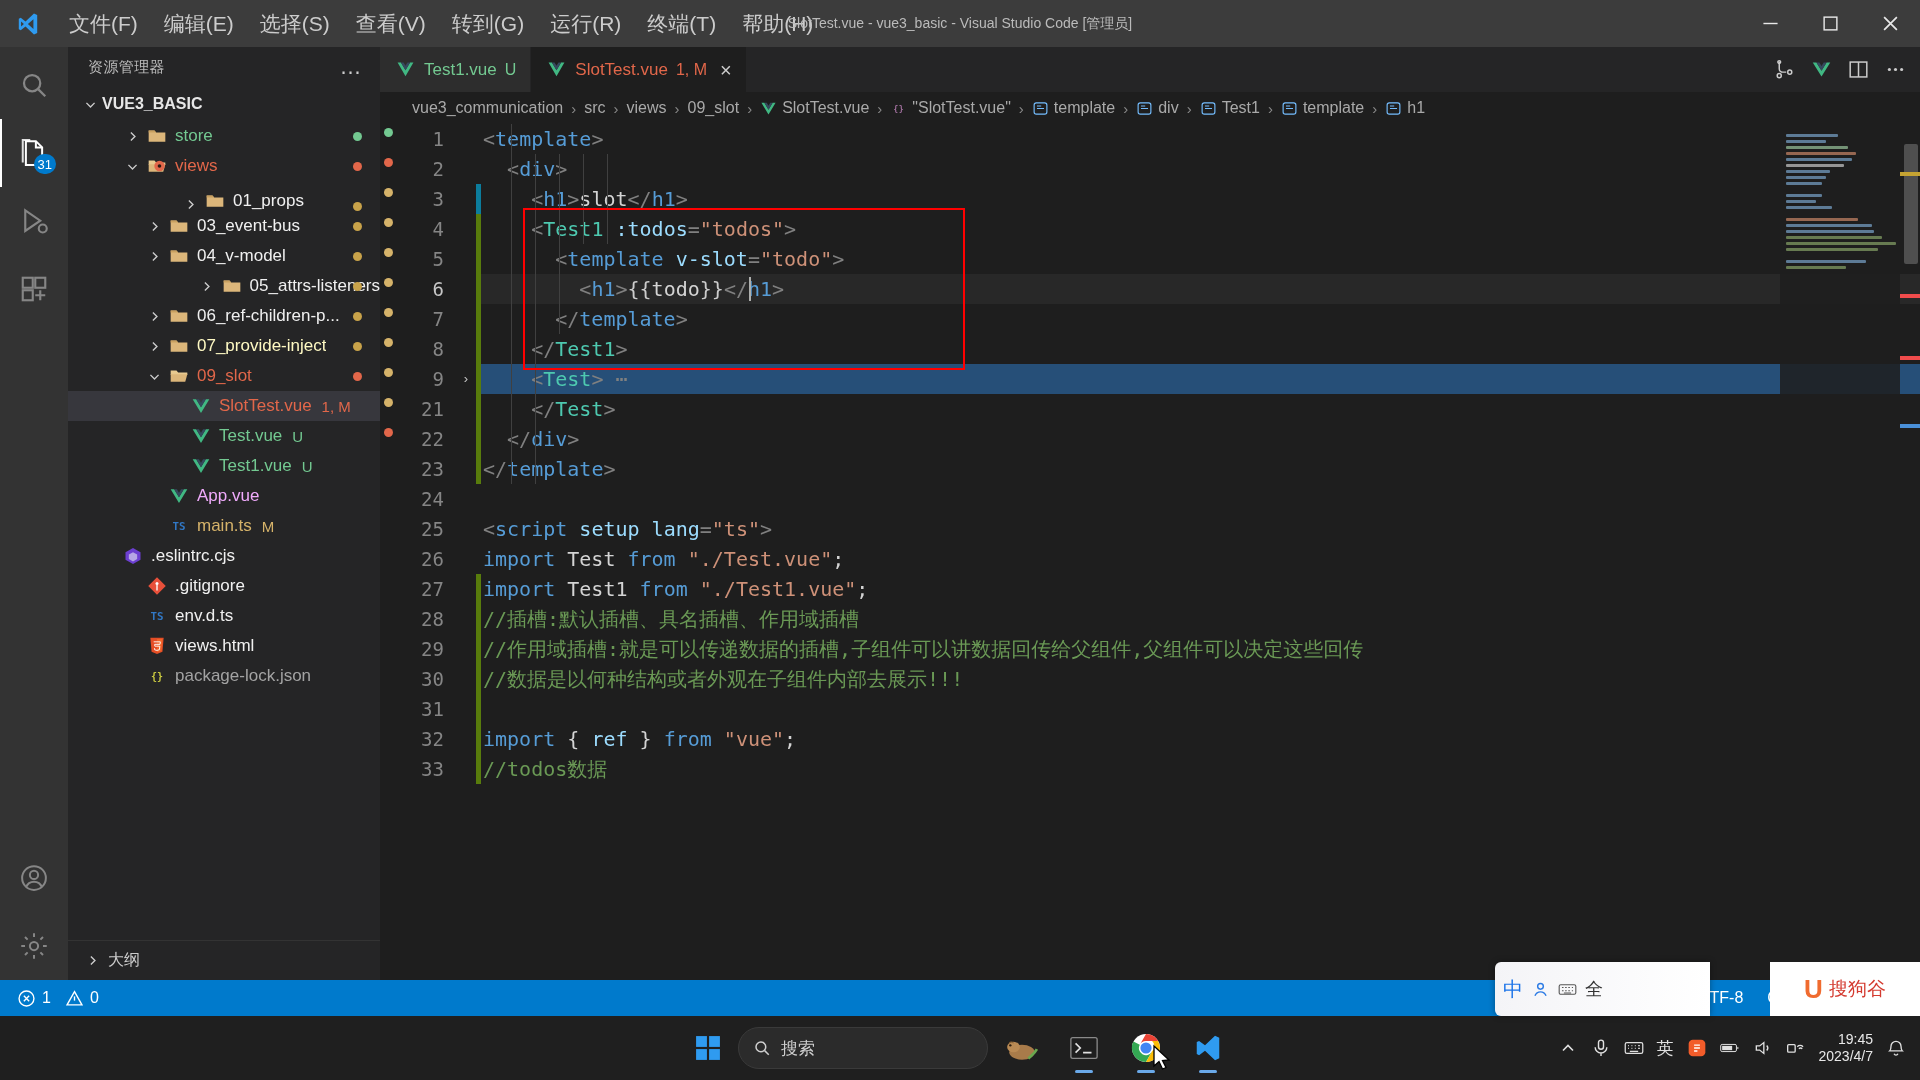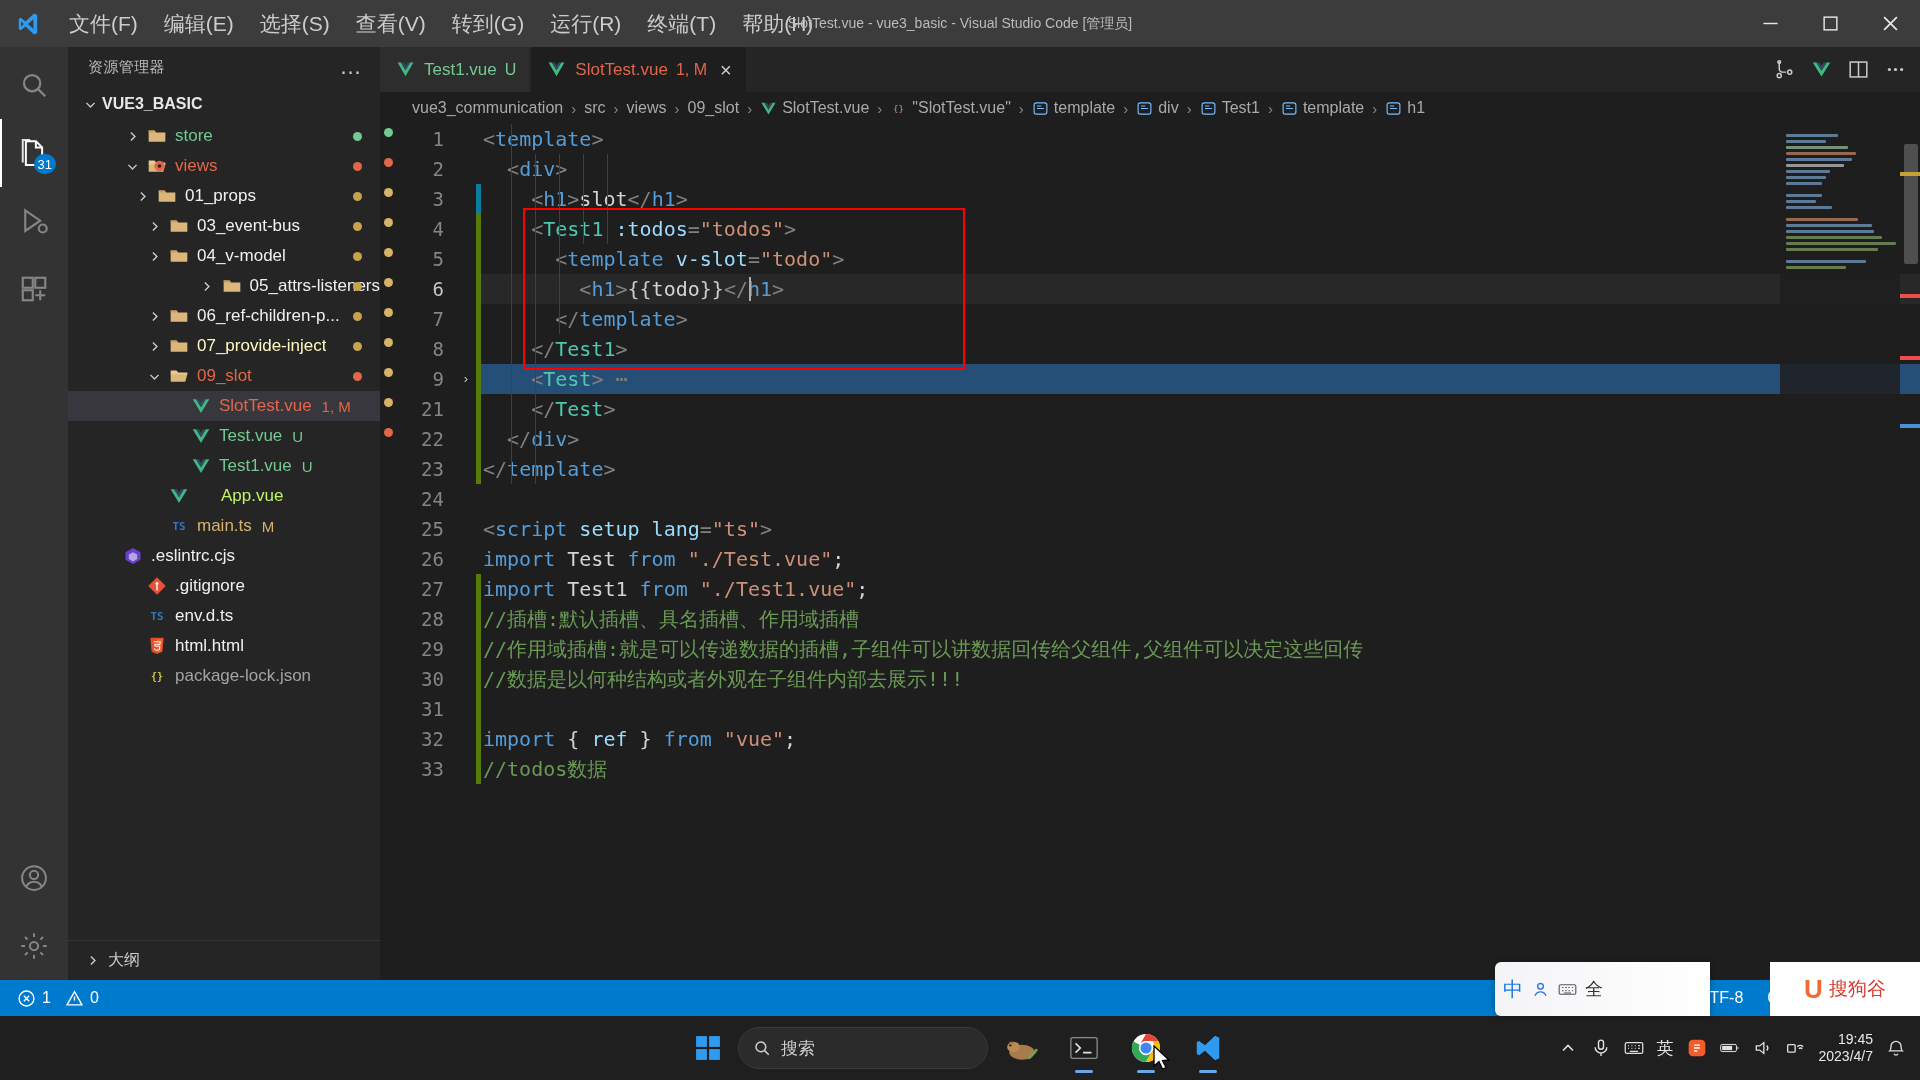--- a/index.html
+++ b/index.html
@@ -358,21 +358,21 @@
               <svg viewBox="0 0 24 24">
                 <path fill="#e8c98f" d="M2 5.5h7l2 2.2h11v3H2z"></path>
                 <path fill="#dcb67a" d="M2 10h20l-2.5 9H2z"></path>
                 <circle cx="15" cy="12" r="6.2" fill="#e2674a"></circle>
                 <circle cx="15" cy="12" r="2.2" fill="#2b1b12"></circle>
               </svg>
             </span>
             <span class="rname" style="color: rgb(226, 103, 74);">views</span>
             <span class="gdot" style="background: rgb(226, 103, 74);"></span>
           </div>
-          <div class="row" style="padding-left: 62px;">
+          <div class="row" style="padding-left: 110px; align-items: flex-end;">
             <span class="twisty">
               <svg viewBox="0 0 16 16" fill="none" stroke="currentColor" stroke-width="1.7">
                 <path d="M6 3l5 5-5 5"></path>
               </svg>
             </span>
             <span class="ficon">
               <svg viewBox="0 0 24 24">
                 <path fill="#dcb67a" d="M2 5.5h7l2 2.2h11V19H2z"></path>
                 <path fill="#c8a060" d="M2 5.5h7l2 2.2H2z"></path>
               </svg>
@@ -504,21 +504,21 @@
             <span class="rbadge" style="color: rgb(115, 201, 145);">U</span>
           </div>
           <div class="row" style="padding-left: 74px;">
             <span class="twisty"></span>
             <span class="ficon">
               <svg viewBox="0 0 24 24">
                 <path fill="#41b883" d="M2 4h4.2L12 13.6 17.8 4H22L12 20.5z"></path>
                 <path fill="#35495e" d="M6.2 4h3.3L12 8.1 14.5 4h3.3L12 13.6z"></path>
               </svg>
             </span>
-            <span class="rname" style="color: #bef264; margin-left: 24px;">App.vue</span>
+            <span class="rname" style="color: #f0abfc;">App.vue</span>
           </div>
           <div class="row" style="padding-left: 74px;">
             <span class="twisty"></span>
             <span class="ficon">
               <svg viewBox="0 0 24 24">
                 <text x="12" y="17" font-size="13" font-weight="bold" fill="#3178c6" text-anchor="middle" font-family="DejaVu Sans Mono, monospace">TS</text>
               </svg>
             </span>
             <span class="rname" style="color: rgb(214, 179, 106);">main.ts</span>
             <span class="rbadge" style="color: rgb(214, 179, 106);">M</span>
@@ -555,21 +555,21 @@
           </div>
           <div class="row" style="padding-left: 52px;">
             <span class="twisty"></span>
             <span class="ficon">
               <svg viewBox="0 0 24 24">
                 <path fill="#e44d26" d="M4 2h16l-1.5 17L12 21.5 5.5 19z"></path>
                 <path fill="#f16529" d="M12 3.5h6.5L17.2 18 12 19.6z"></path>
                 <path d="M8 7h8l-.4 3H9.2l.2 2.2h6l-.5 4.2L12 17.3l-2.8-.7-.2-2" stroke="#fff" stroke-width="1.1" fill="none"></path>
               </svg>
             </span>
-            <span class="rname" style="color: rgb(240, 240, 240);">html.html</span>
+            <span class="rname" style="color: rgb(240, 240, 240);">views.html</span>
           </div>
           <div class="row" style="padding-left: 52px;">
             <span class="twisty"></span>
             <span class="ficon">
               <svg viewBox="0 0 24 24">
                 <text x="12" y="17" font-size="12" font-weight="bold" fill="#cbcb41" text-anchor="middle" font-family="DejaVu Sans Mono, monospace">{}</text>
               </svg>
             </span>
             <span class="rname" style="color: #a3a3a3;">package-lock.json</span>
           </div>

